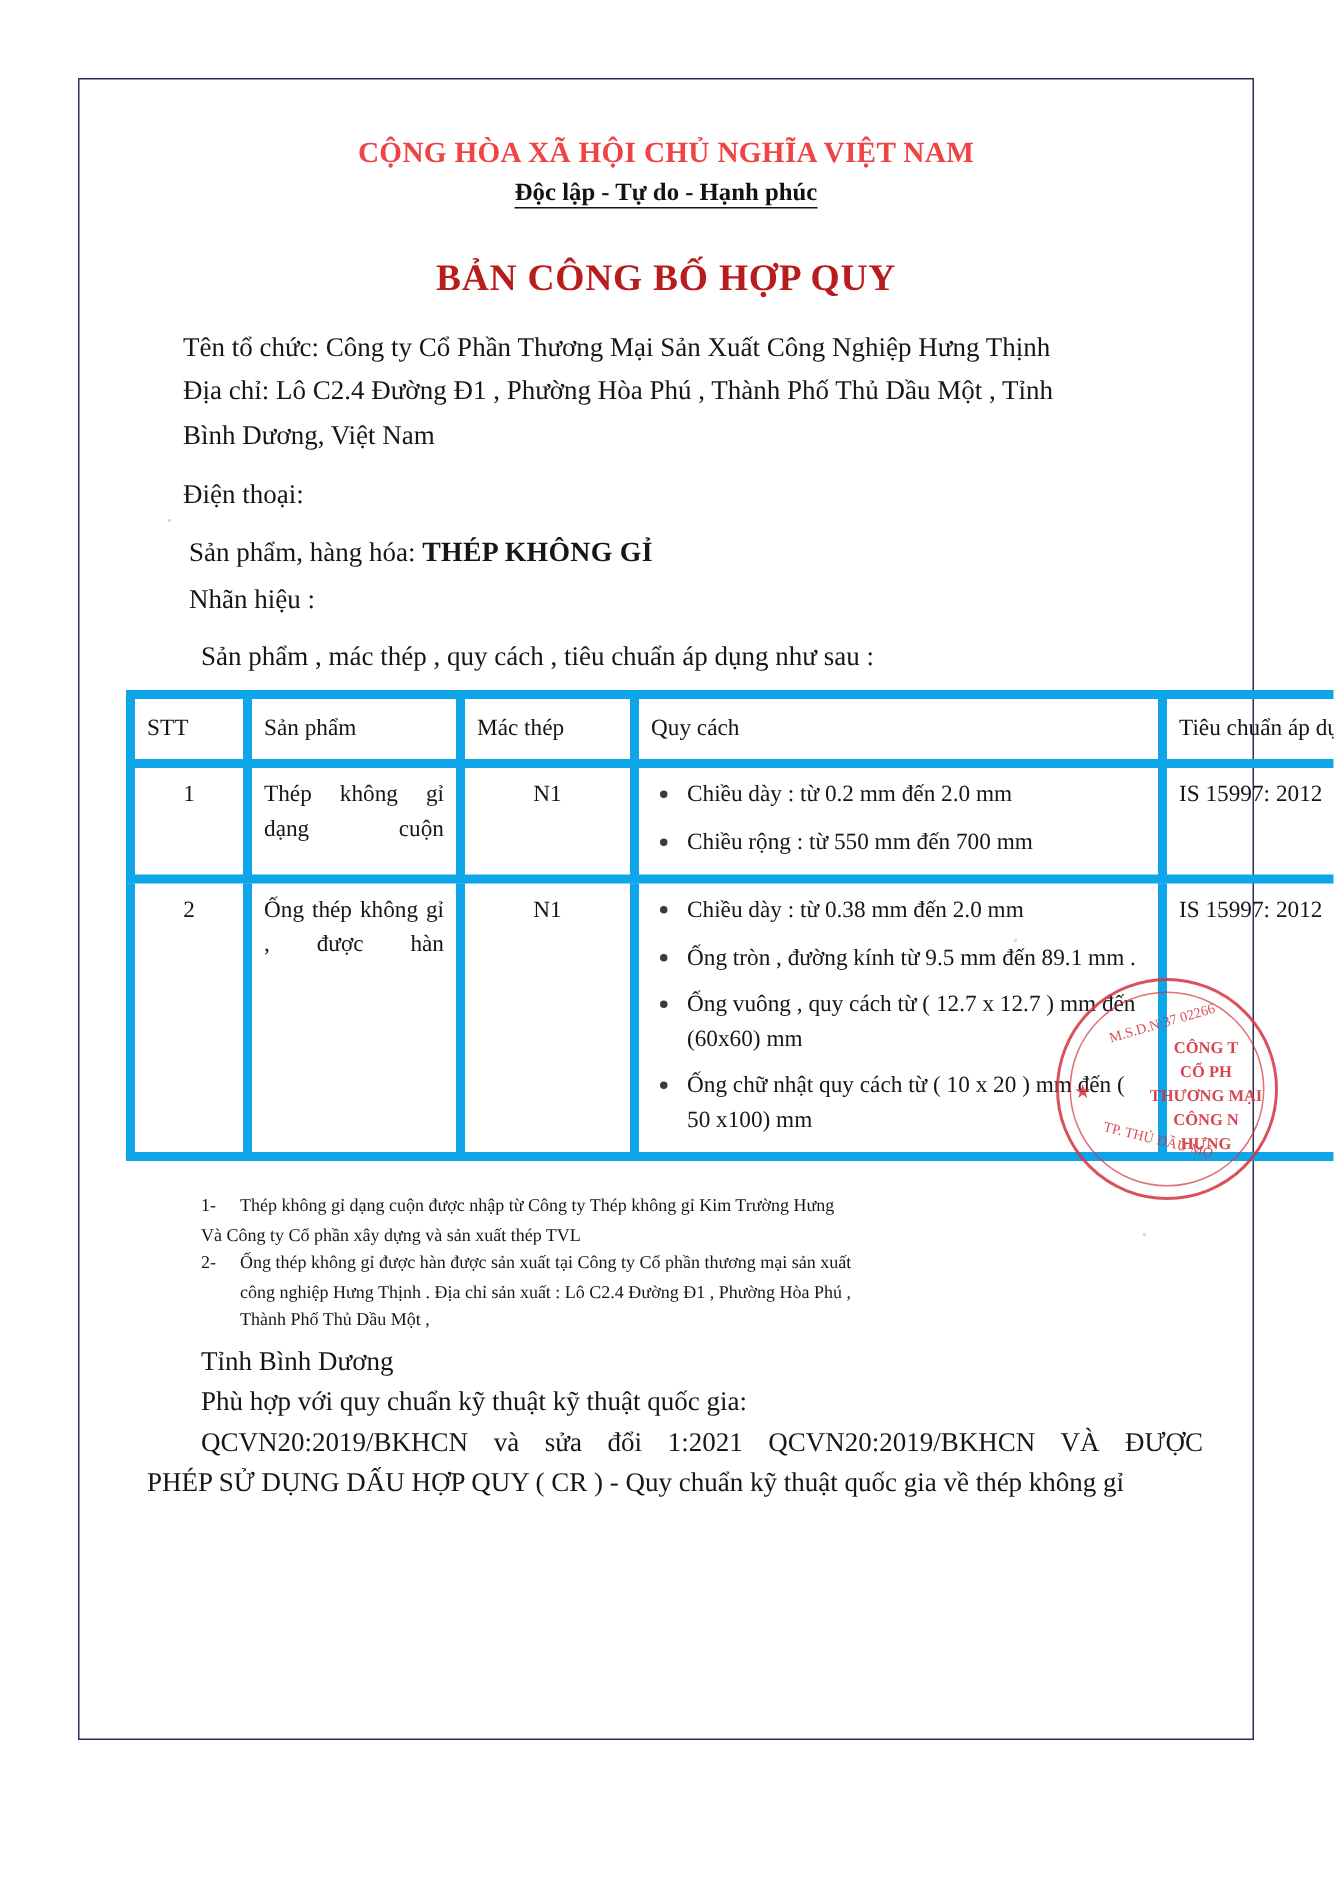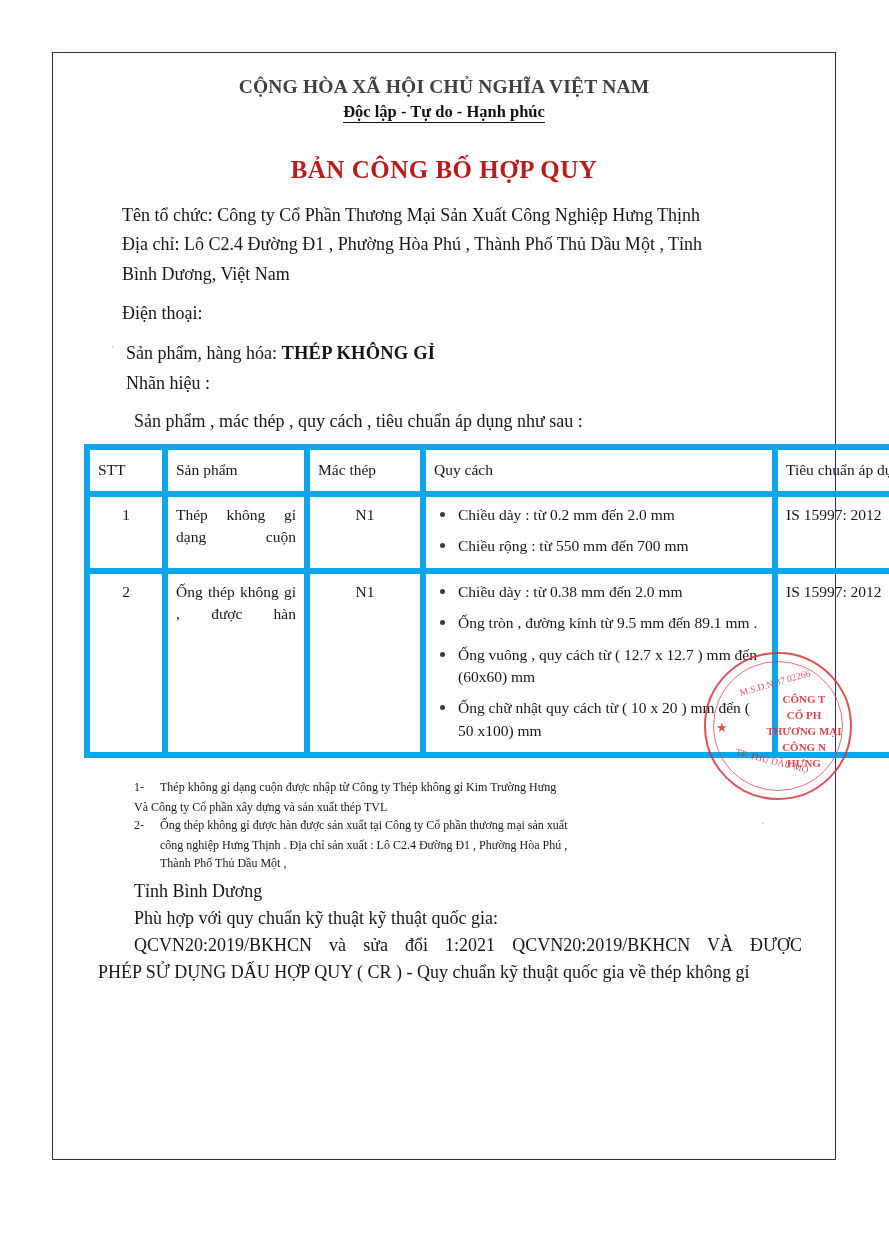--- a/index.html
+++ b/index.html
@@ -36,22 +36,22 @@
     box-sizing: border-box;
     padding: 0 14px;
   }
 
   
   .hdr-national {
     text-align: center;
     font-weight: bold;
     font-size: 19.5px;
     letter-spacing: 0.2px;
-    margin-top: 10px;
-    color: #404040;
+    margin-top: 26px;
+    color: #ef4444;
   }
   .hdr-motto {
     text-align: center;
     font-weight: bold;
     font-size: 16.5px;
     margin-top: 4px;
     color: #121212;
   }
   .hdr-motto span {
     border-bottom: 1.4px solid #121212;

